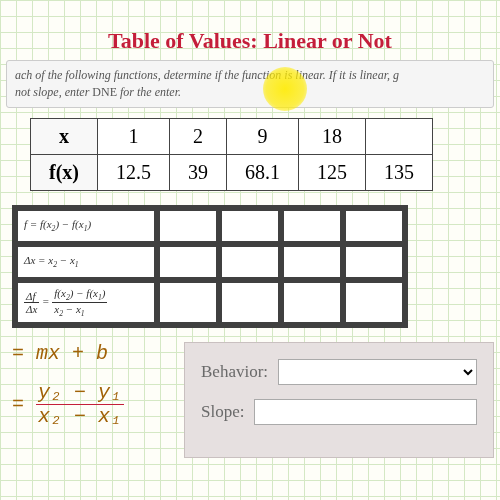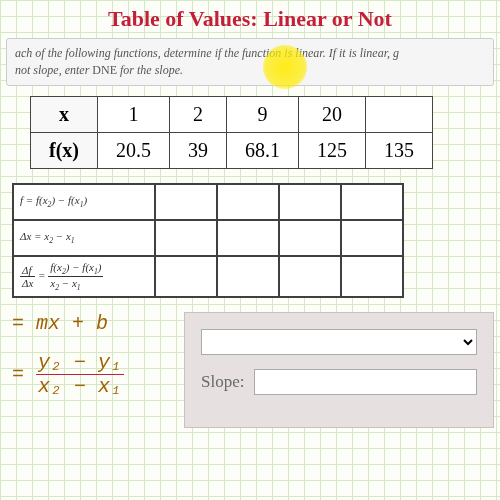--- a/index.html
+++ b/index.html
@@ -11,21 +11,21 @@
     overflow: hidden;
   }
   .grid-bg {
     position: absolute; inset: 0;
     background-image:
       linear-gradient(#d4e8c4 1px, transparent 1px),
       linear-gradient(90deg, #d4e8c4 1px, transparent 1px);
     background-size: 16px 16px;
     z-index: 0;
   }
-  .content { position: relative; z-index: 1; padding: 2px 6px; }
+  .content { position: relative; z-index: 1; padding: 24px 6px; }
   .title {
     color: #c41e3a;
     font-weight: bold;
     font-size: 22px;
     text-align: center;
     margin: 4px 0 6px 0;
     font-family: "Times New Roman", serif;
   }
   .prompt {
     background: #f5f5f5;
@@ -64,21 +64,21 @@
   table.values th {
     font-weight: bold;
     background: #f8f8f8;
   }
   table.calc {
     border-collapse: collapse;
     margin: 0 0 14px 6px;
     background: #fff;
   }
   table.calc td {
-    border: 2px solid #404040;
+    border: 6px solid #404040;
     height: 36px;
     width: 62px;
   }
   table.calc td.lab {
     width: 142px;
     font-size: 11px;
     padding: 4px 6px;
     font-family: "Times New Roman", serif;
     font-style: italic;
     color: #333;
@@ -128,36 +128,36 @@
 <div class="grid-bg"></div>
 
 <div class="content">
   <div class="title">Table of Values: Linear or Not</div>
 
   <div class="prompt">
     <div class="highlight"></div>
     <span>ach of the following functions, determine if the function is linear. If it is linear, g</span><br>
     <span> not slope, enter </span>
     <span class="dne">DNE</span>
-    <span> for the slope.</span>
+    <span> for the enter.</span>
   </div>
 
   <table class="values">
     <tbody>
         <tr>
       <th>x</th>
       <td>1</td>
       <td>2</td>
       <td>9</td>
-      <td>20</td>
+      <td>18</td>
       <td></td>
     </tr>
     <tr>
       <th>f(x)</th>
-      <td>20.5</td>
+      <td>12.5</td>
       <td>39</td>
       <td>68.1</td>
       <td>125</td>
       <td>135</td>
     </tr>
   </tbody>
     </table>
 
   <table class="calc">
     <tbody>
@@ -200,20 +200,21 @@
         <span>=</span>
         <span class="frac">
           <span class="n">y₂ − y₁</span>
           <span class="d">x₂ − x₁</span>
         </span>
       </div>
     </div>
 
     <div class="panel">
       <div class="prow">
+        <span>Behavior:</span>
         <select value="">
           <option></option>
         </select>
       </div>
       <div class="prow">
         <span>Slope:</span>
         <input type="text" value="" style="">
       </div>
     </div>
   </div>

